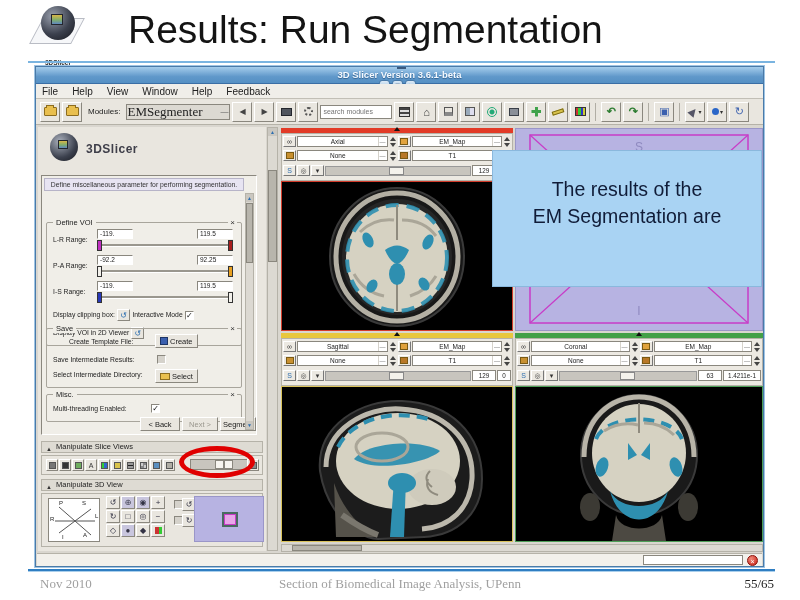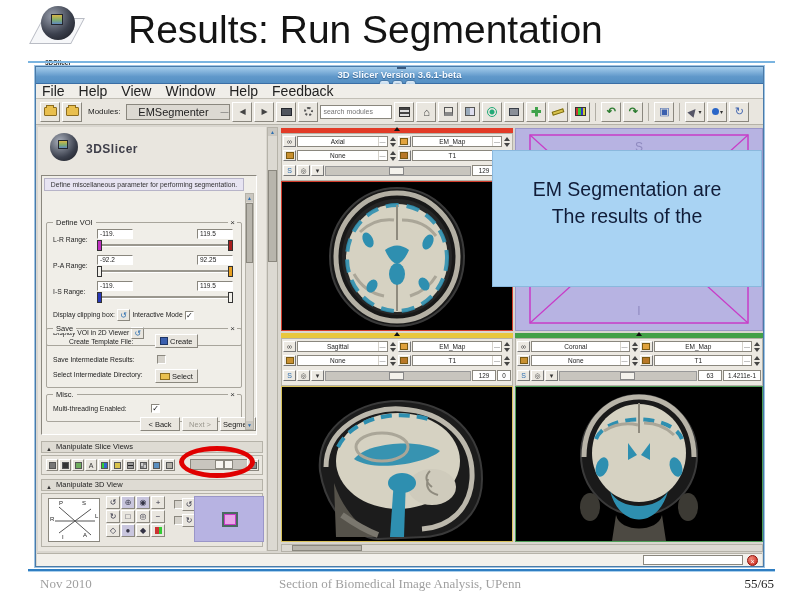--- a/index.html
+++ b/index.html
@@ -31,32 +31,32 @@
   .titlebar { position:absolute; left:0; top:0; right:0; height:17px;
               background:linear-gradient(#a5cdec,#6098ca 60%,#5590c4); border-bottom:1px solid #3a6ea5;
               display:flex; align-items:center;flex-direction:column; }
   .titlebar .wicon { width:9px; height:9px; margin-left:4px; background:#e8eef6; border:1px solid #3a5a80; }
   .wtitle { flex:1; text-align:center; font-size:9.5px; font-weight:bold; color:#f4f9ff; text-shadow:0 1px 1px #33618e; }
   .wbtns { display:flex; gap:2px; margin-right:4px; }
   .wbtn { width:11px; height:11px; border-radius:3px; border:1px solid #4a7aa8;
           background:linear-gradient(#dceaf6,#9cc0df); font-size:7px; line-height:9px; text-align:center; color:#2a4a6a; }
 
   .menubar { position:absolute; left:0; top:17px; right:0; height:15px; background:#f0eee9;
-             border-bottom:1px solid #c2bfb6; display:flex; align-items:center; padding-left:6px; gap:14px; font-size:14px; }
+             border-bottom:1px solid #c2bfb6; display:flex; align-items:center; padding-left:6px; gap:14px; font-size:10px; }
   .toolbar { position:absolute; left:0; top:32px; right:0; height:26px; background:#e9e6df;
              border-bottom:1px solid #b5b2a8; display:flex; align-items:center; padding:0 4px; gap:2px; }
   .tb { width:20px; height:20px; border:1px solid; border-color:#fff #8a877e #8a877e #fff; background:#e9e6df;
         display:flex; align-items:center; justify-content:center; font-size:11px; color:#444; flex:none; }
   .sep { width:1px; height:18px; background:#b0ada4; margin:0 3px; flex:none; }
   .folder { width:13px; height:9px; background:#e9bf4e; border:1px solid #8d6d1f; border-radius:1px; position:relative; }
   .folder::before { content:""; position:absolute; top:-3px; left:1px; width:6px; height:2px;
                     background:#e9bf4e; border:1px solid #8d6d1f; border-bottom:none; }
   .modules-label { font-size:8px; margin:0 4px; }
   .mod-combo { width:104px; height:16px; border:1px solid #8a877e; background:#dcd9d2; display:flex; align-items:center; }
-  .mod-combo .val { flex:1; text-align:center; font-size:11px; }
+  .mod-combo .val { flex:1; text-align:left; font-size:13px;font-family:Liberation Serif, serif; }
   .mod-combo .dash { width:10px; color:#555; font-size:8px; text-align:center; }
   .search { width:72px; height:14px; border:1px solid #8a877e; font-size:7px; padding:0 2px;
             font-family:"Liberation Sans",sans-serif; color:#333; background:#fff; }
   .gi-green { color:#2e7d32; font-weight:bold; }
   .gi-blue { color:#3a5fae; }
   .ddm { font-size:6px; color:#333; margin-left:1px; }
 
   
   #panel { position:absolute; left:2px; top:60px; width:228px; height:424px; background:#e9e6df; }
   .p-logo-ball { position:absolute; left:12px; top:6px; width:28px; height:28px; border-radius:50%;
@@ -693,22 +693,22 @@
         <div class="hthumb"></div>
       </div>
 
     <div id="statusbar">
       <span class="progress-field"></span>
       <span class="errbtn">×</span>
     </div>
   </div>
 
   <div class="abs" id="callout">
+    <div>The results of the</div>
     <div>EM Segmentation are</div>
-    <div>The results of the</div>
   </div>
 
   <div class="abs" id="red-ellipse"></div>
 
   <div class="abs footer-rule"></div>
   <div class="abs footer-date">Nov 2010</div>
   <div class="abs footer-credit">Section of Biomedical Image Analysis, UPenn</div>
   <div class="abs footer-page">55/65</div>
 </div>
 

